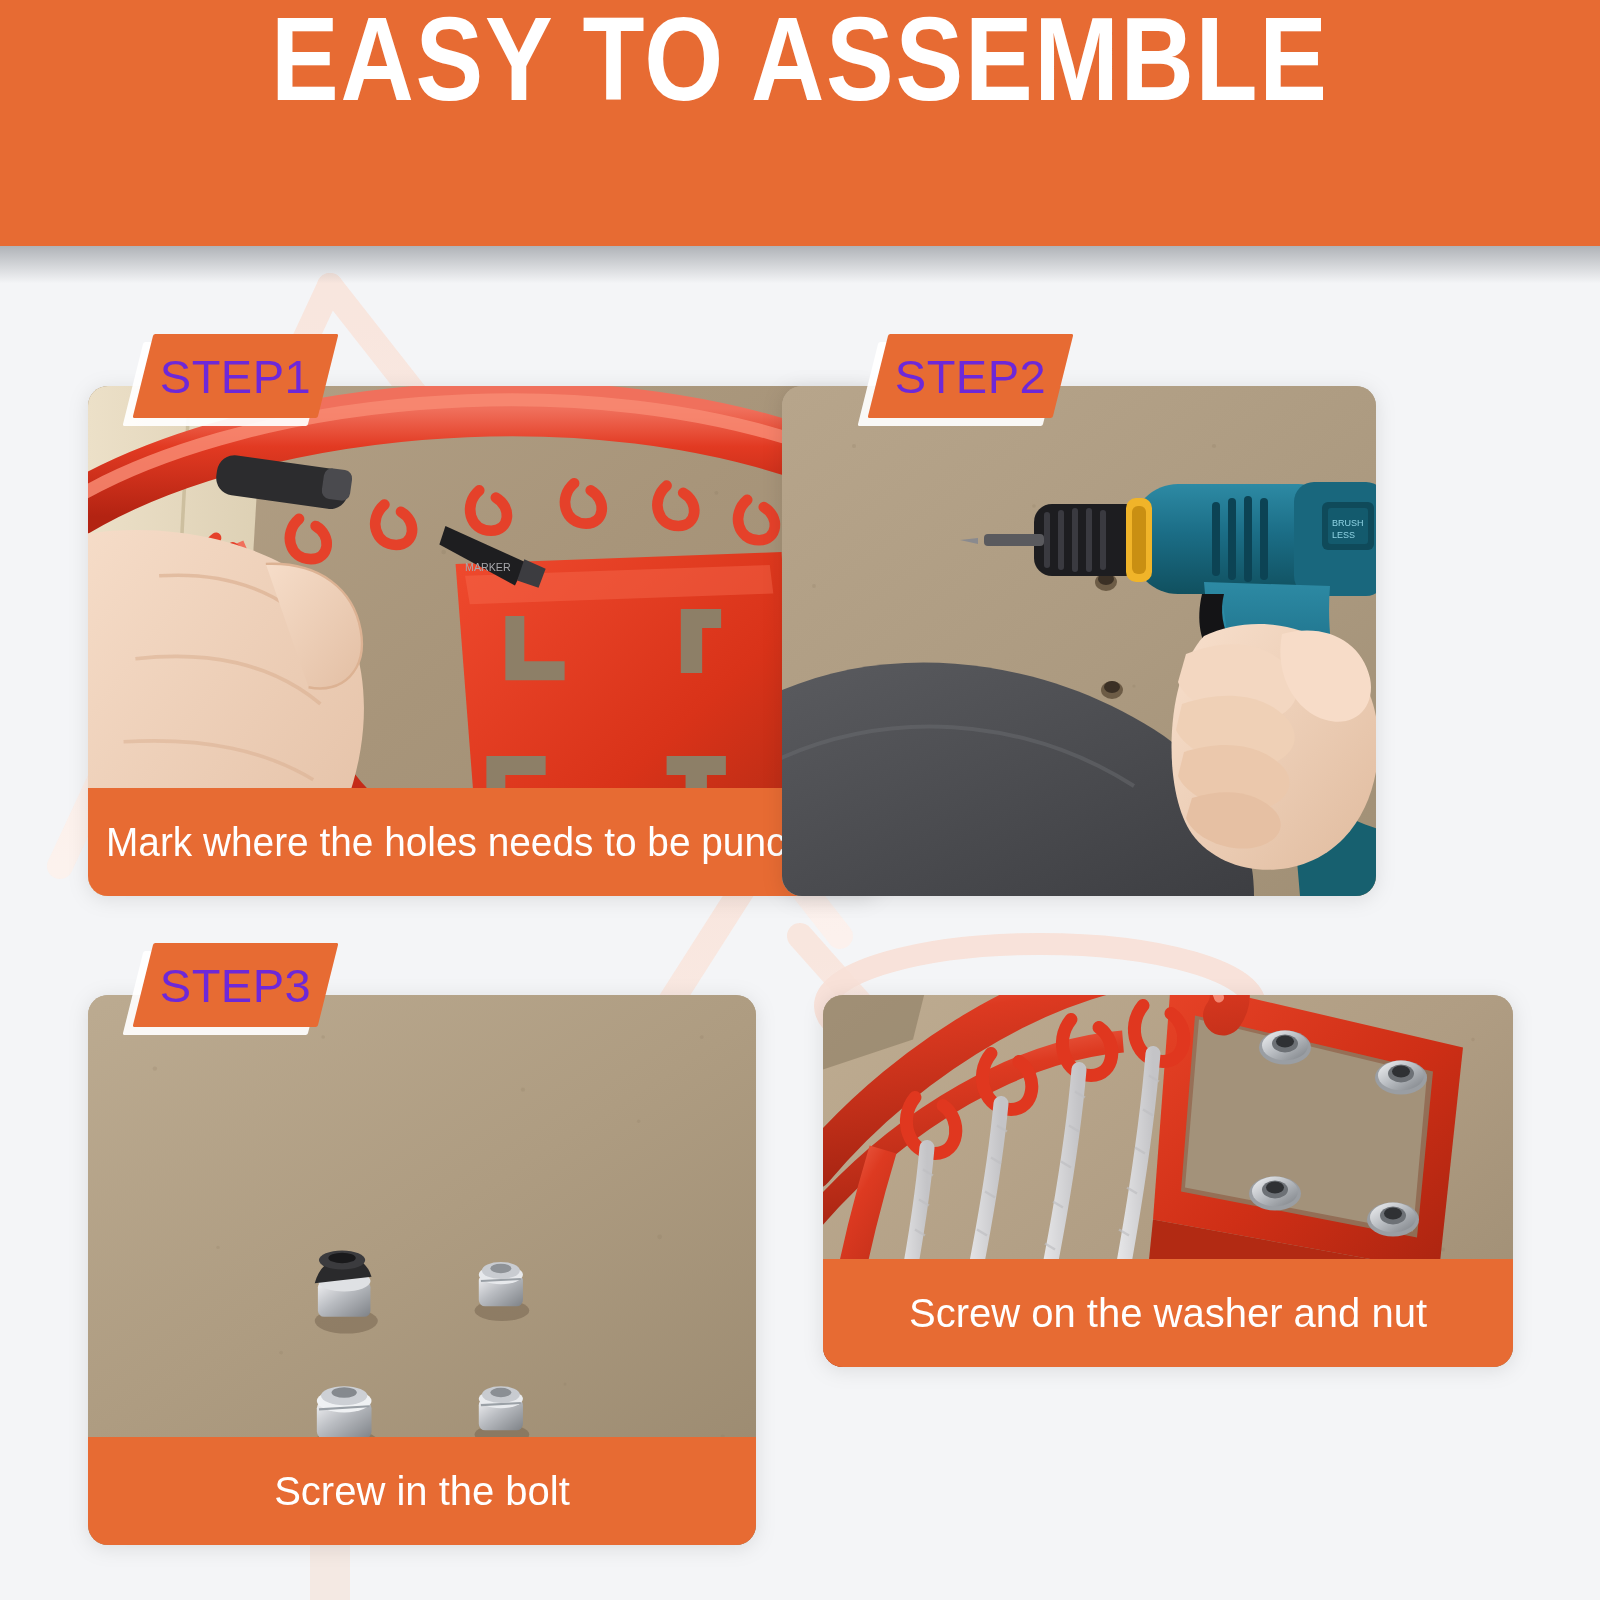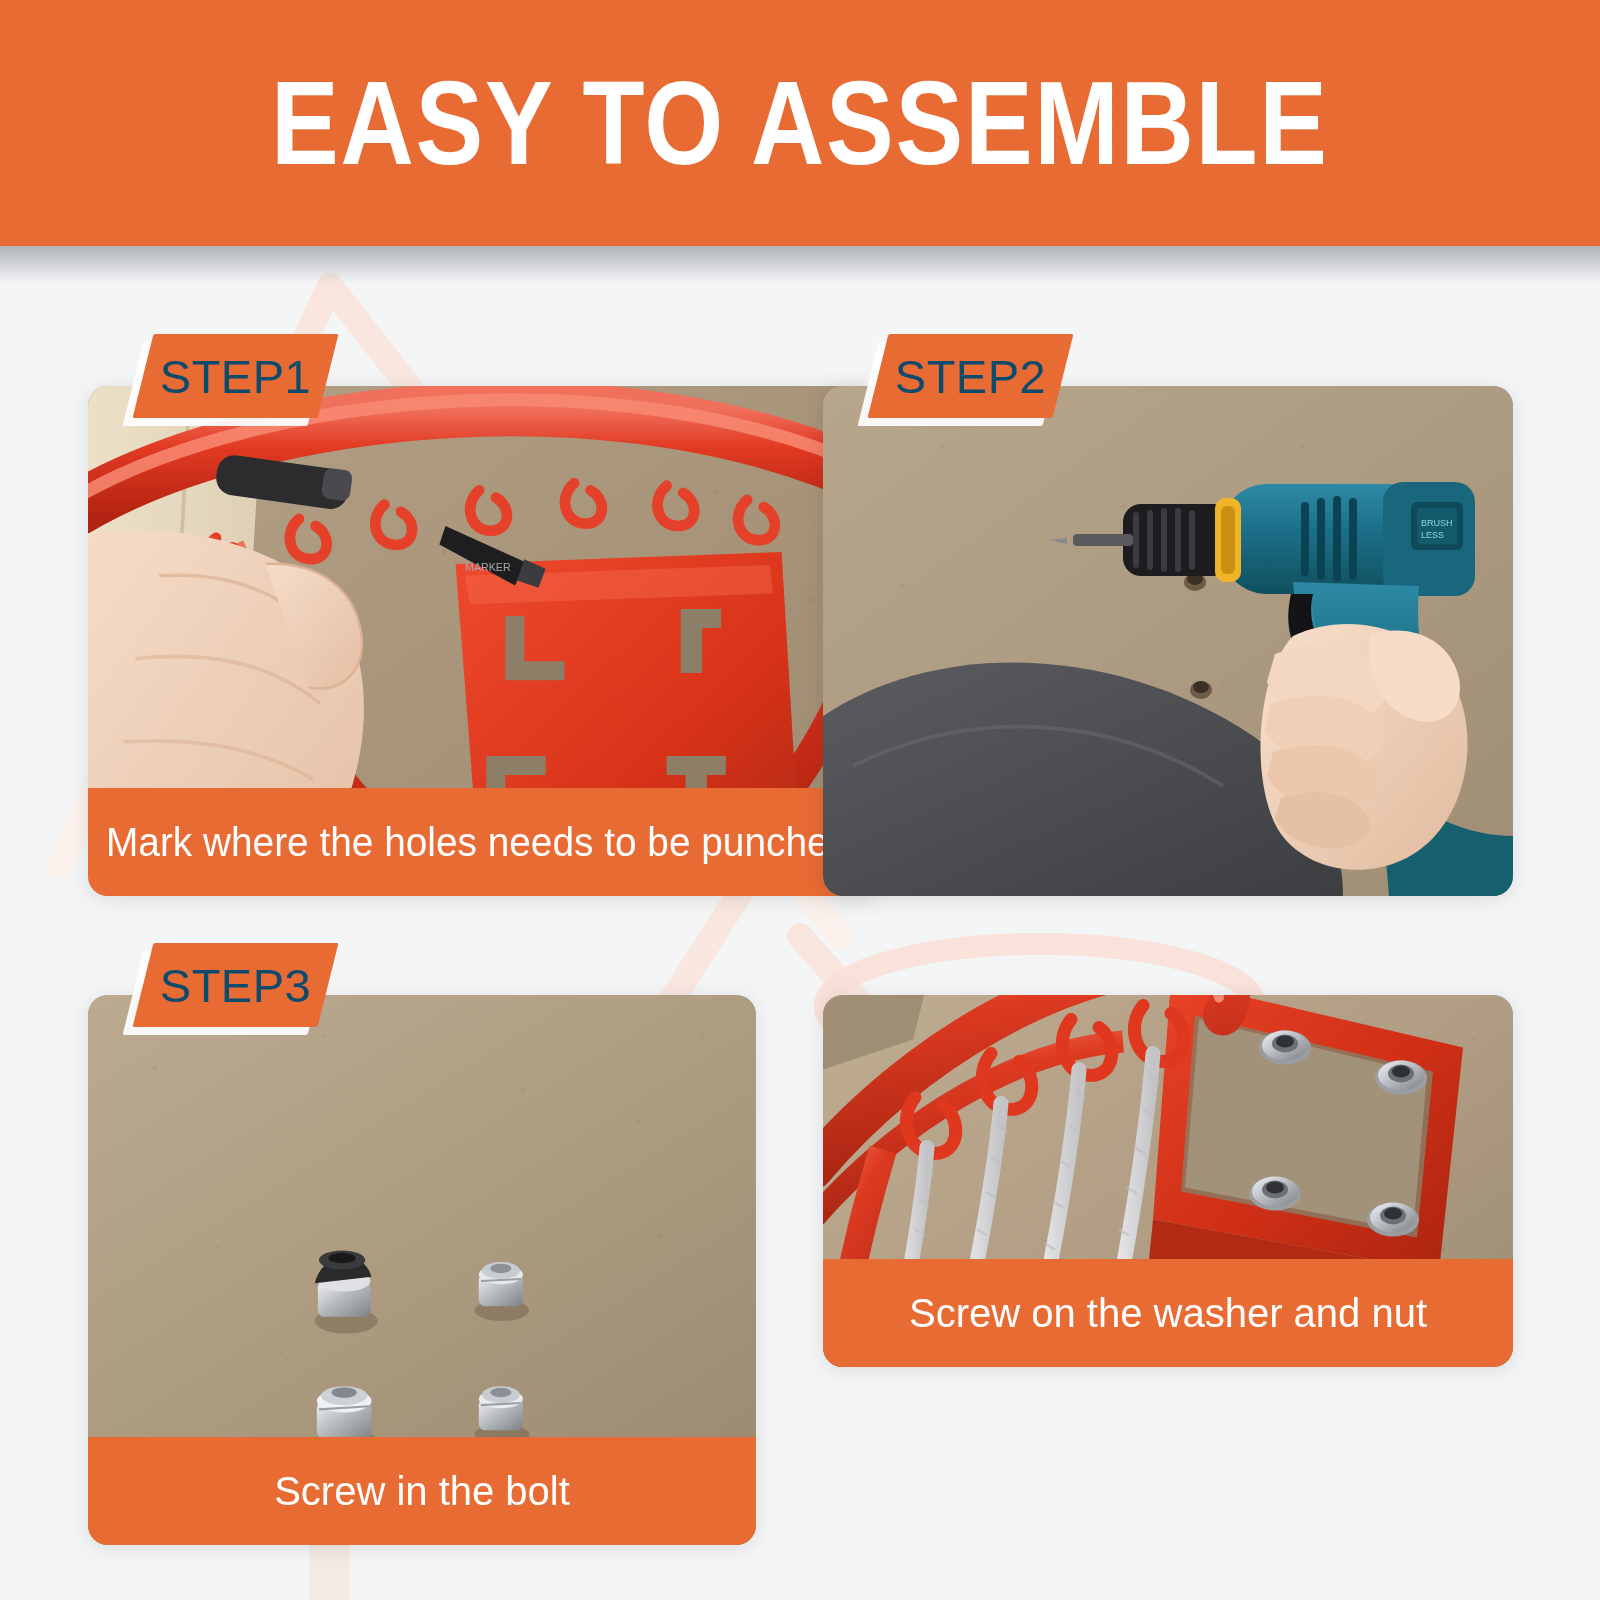--- a/index.html
+++ b/index.html
@@ -8,21 +8,21 @@
     font-family:"Liberation Sans", sans-serif;
     background:#f4f5f7;
     overflow:hidden;
     position:relative;
   }
 
   
   #banner{
     position:absolute; left:0; top:0; width:1600px; height:246px;
     background:#e76b33;
-    display:flex; align-items:center; justify-content:center;
+    display:flex; justify-content:center;
     z-index:6;
   }
   #banner-title{
     color:#ffffff;
     font-family:"Liberation Sans Narrow","Liberation Sans",sans-serif;
     font-weight:bold;
     font-size:118px;
     letter-spacing:2px;
     transform:scaleX(0.86);
     transform-origin:center;
@@ -45,21 +45,21 @@
   #grid{
     position:absolute; left:0; top:246px; width:1600px; height:1354px; z-index:3;
   }
   .card{
     position:absolute;
     border-radius:20px;
     overflow:visible;
     filter:drop-shadow(0 3px 10px rgba(0,0,0,.10));
   }
   .card.c1{ left:88px;  top:140px;  width:792px; height:510px; }
-  .card.c2{ left:823px; top:140px;  width:690px; height:510px;border-radius:27px; }
+  .card.c2{ left:782px; top:140px;  width:594px; height:510px;border-radius:27px; }
   .card.c3{ left:88px;  top:749px;  width:668px; height:550px; }
   .card.c4{ left:823px; top:749px;  width:690px; height:372px; }
 
   .photo{
     position:absolute; left:0; top:0; right:0; bottom:0;
     border-radius:20px;
     overflow:hidden;
     background:#b4a58e;
   }
   .photo svg{ display:block; width:100%; height:100%; }
@@ -101,21 +101,21 @@
   .badge .plate{
     position:absolute; left:0; top:0;
     width:185px; height:84px;
     background:#e76b33;
     transform:skewX(-14deg);
     border-radius:2px;
   }
   .badge .label{
     position:absolute; left:0; top:0; width:185px; height:84px;
     display:flex; align-items:center; justify-content:center;
-    color:#0c4a6e;
+    color:#6d28d9;
     font-family:"Liberation Sans Narrow","Liberation Sans",sans-serif;
     font-size:47px;
     letter-spacing:.5px;
     line-height:1;
   }
   .b1{ left:143px; top:88px; }
   .b2{ left:878px; top:88px; }
   .b3{ left:143px; top:697px;text-align:right; }
   .b4{ left:878px; top:697px; }
 </style>

